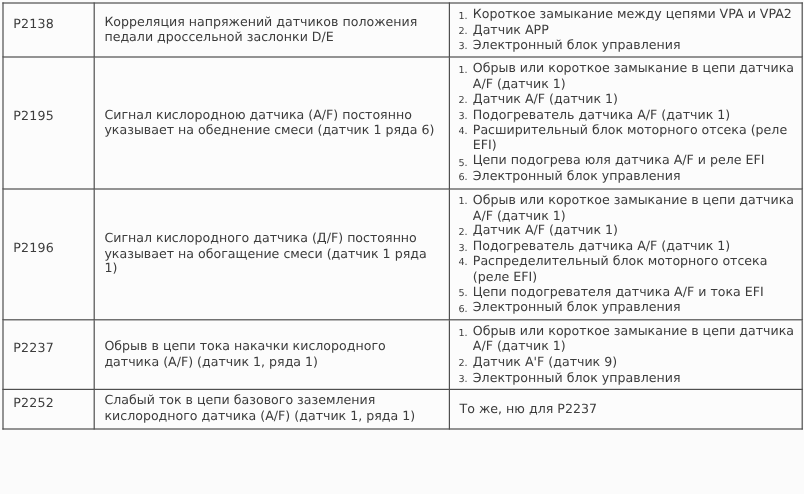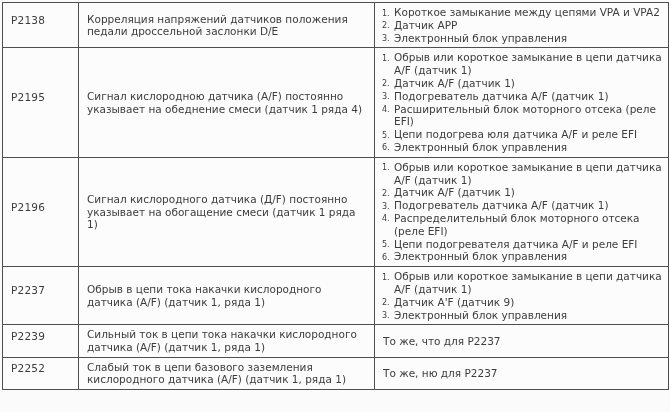--- a/index.html
+++ b/index.html
@@ -96,21 +96,21 @@
               <span class="ctext">Датчик APP</span>
             </div>
             <div class="cause">
               <span class="num">3.</span>
               <span class="ctext">Электронный блок управления</span>
             </div>
           </td>
         </tr>
         <tr>
           <td class="code-cell">P2195</td>
-          <td class="desc-cell">Сигнал кислородною датчика (A/F) постоянно указывает на обеднение смеси (датчик 1 ряда 4)</td>
+          <td class="desc-cell">Сигнал кислородною датчика (A/F) постоянно указывает на обеднение смеси (датчик 1 ряда 6)</td>
           <td class="cause-cell">
             <div class="cause">
               <span class="num">1.</span>
               <span class="ctext">Обрыв или короткое замыкание в цепи датчика A/F (датчик 1)</span>
             </div>
             <div class="cause">
               <span class="num">2.</span>
               <span class="ctext">Датчик A/F (датчик 1)</span>
             </div>
             <div class="cause">
@@ -146,21 +146,21 @@
             <div class="cause">
               <span class="num">3.</span>
               <span class="ctext">Подогреватель датчика A/F (датчик 1)</span>
             </div>
             <div class="cause">
               <span class="num">4.</span>
               <span class="ctext">Распределительный блок моторного отсека (реле EFI)</span>
             </div>
             <div class="cause">
               <span class="num">5.</span>
-              <span class="ctext">Цепи подогревателя датчика A/F и реле EFI</span>
+              <span class="ctext">Цепи подогревателя датчика A/F и тока EFI</span>
             </div>
             <div class="cause">
               <span class="num">6.</span>
               <span class="ctext">Электронный блок управления</span>
             </div>
           </td>
         </tr>
         <tr>
           <td class="code-cell">P2237</td>
           <td class="desc-cell">Обрыв в цепи тока накачки кислородного датчика (A/F) (датчик 1, ряда 1)</td>
@@ -173,27 +173,20 @@
               <span class="num">2.</span>
               <span class="ctext">Датчик A'F (датчик 9)</span>
             </div>
             <div class="cause">
               <span class="num">3.</span>
               <span class="ctext">Электронный блок управления</span>
             </div>
           </td>
         </tr>
         <tr>
-          <td class="code-cell">P2239</td>
-          <td class="desc-cell">Сильный ток в цепи тока накачки кислородного датчика (A/F) (датчик 1, ряда 1)</td>
-          <td class="cause-cell">
-            <div class="same-as">То же, что для P2237</div>
-          </td>
-        </tr>
-        <tr>
           <td class="code-cell">P2252</td>
           <td class="desc-cell">Слабый ток в цепи базового заземления кислородного датчика (A/F) (датчик 1, ряда 1)</td>
           <td class="cause-cell">
             <div class="same-as">То же, ню для P2237</div>
           </td>
         </tr>
       </tbody>
   </table>
 </div>
 

